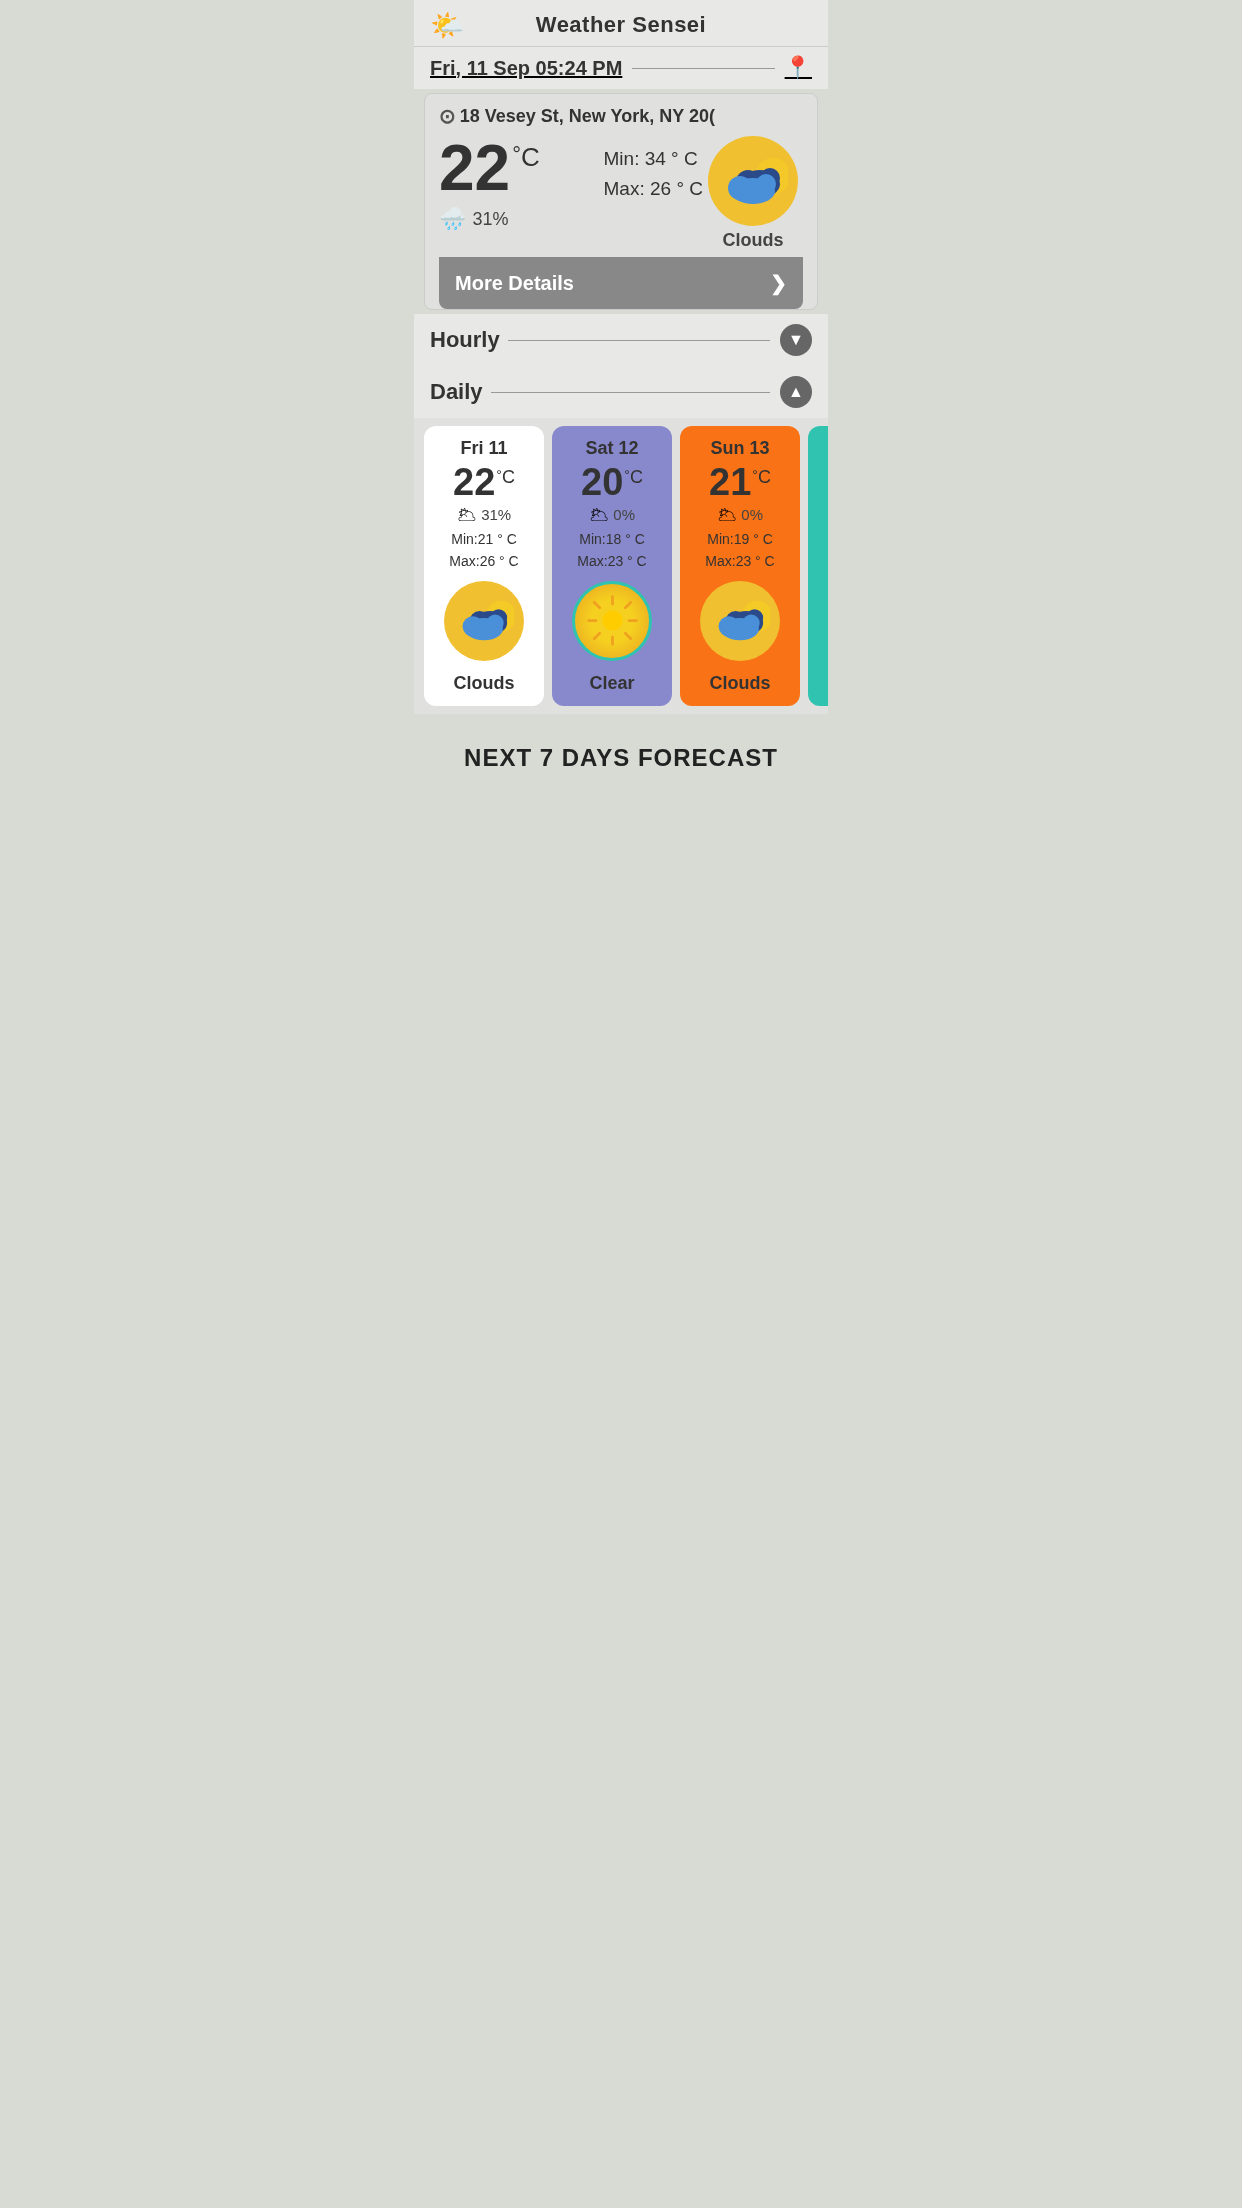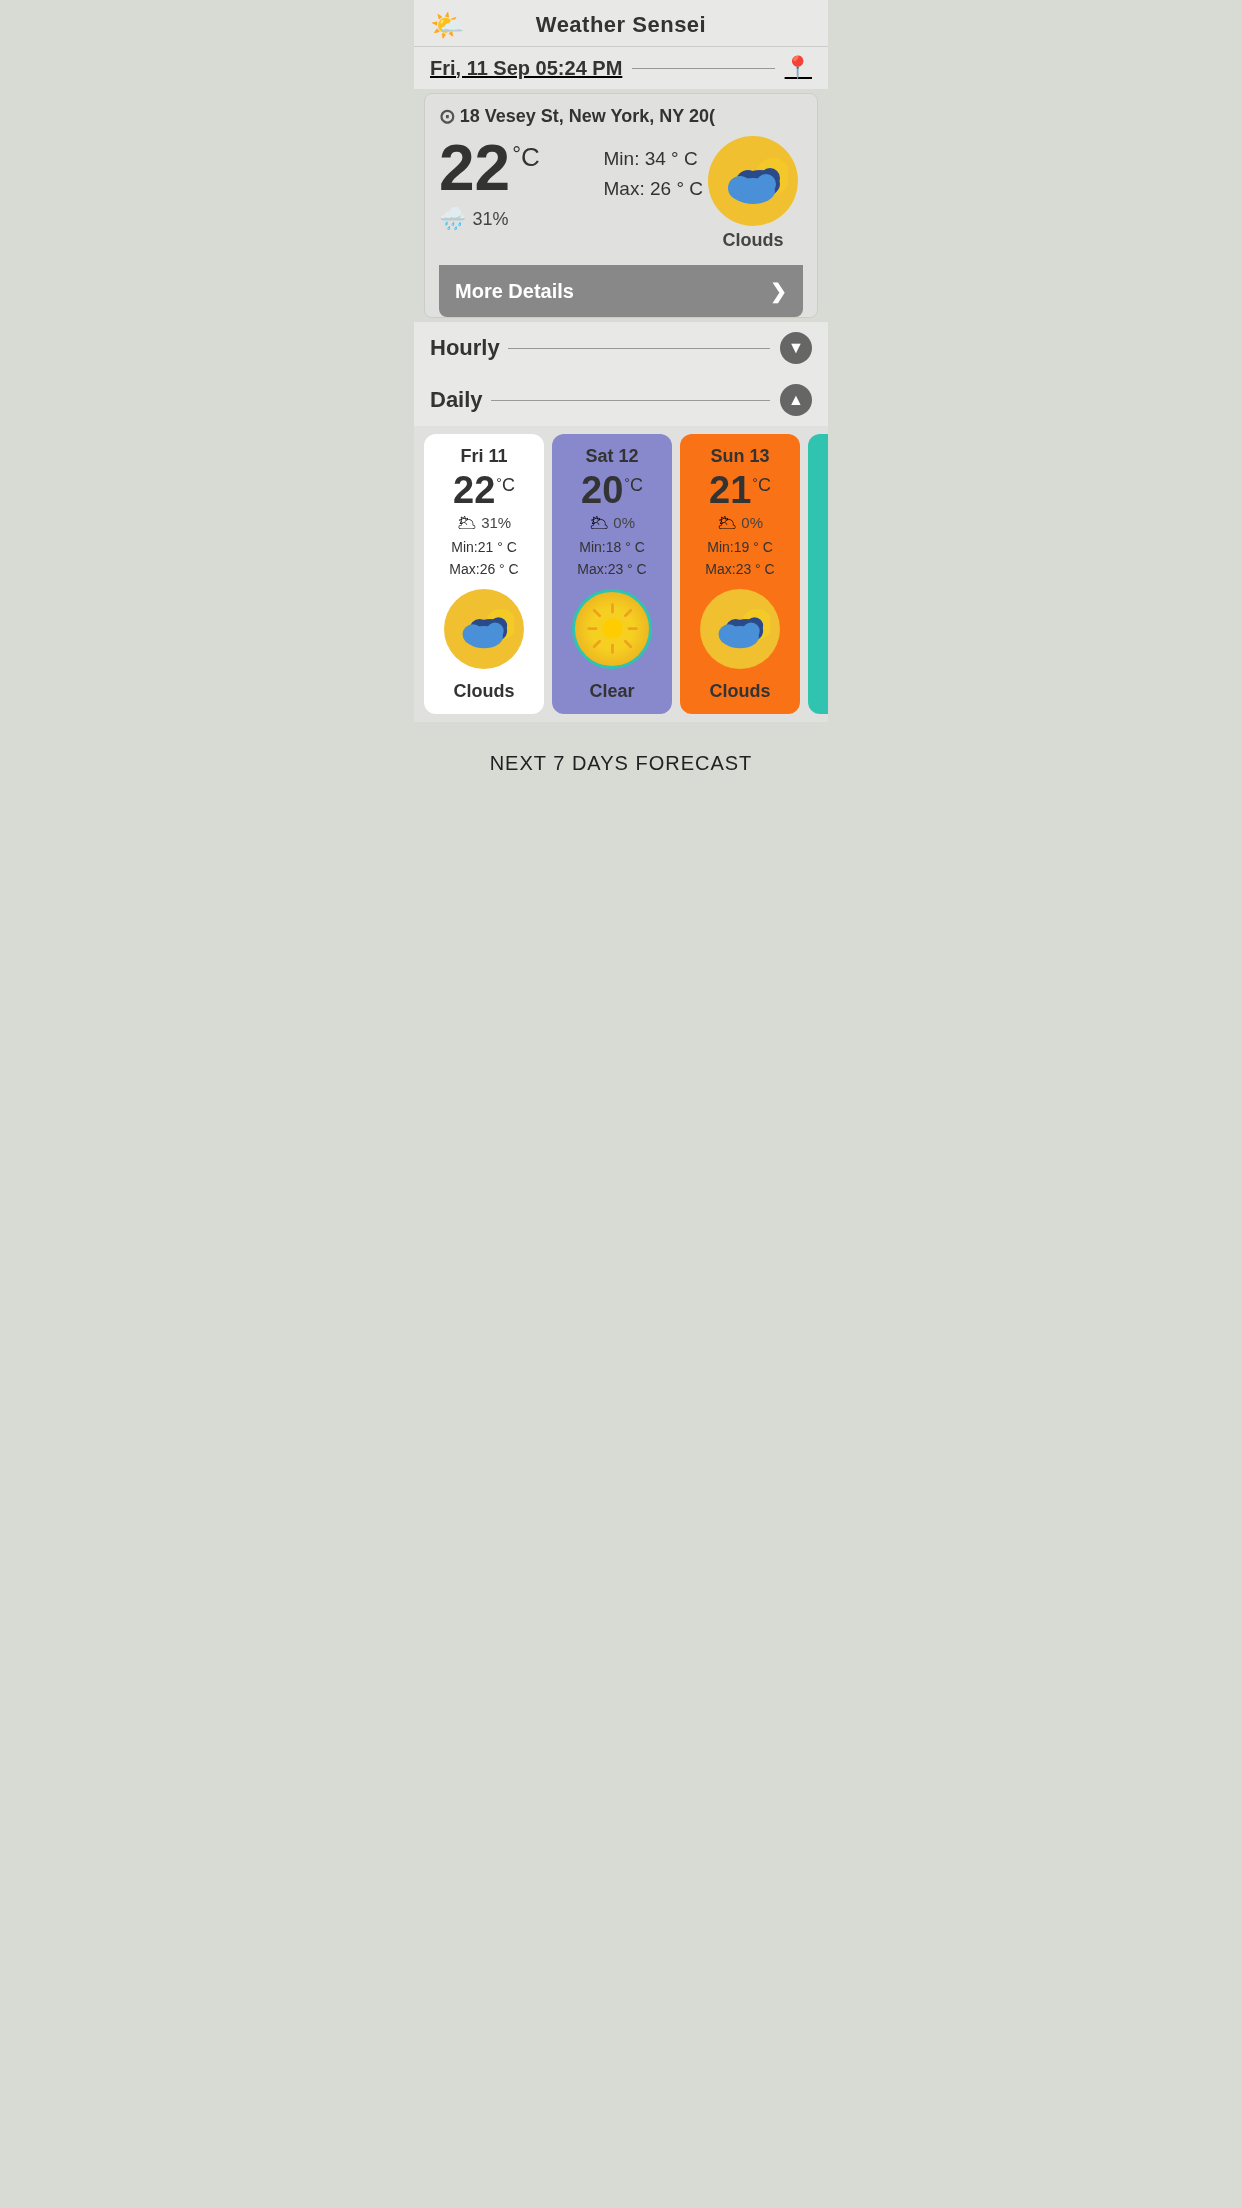--- a/index.html
+++ b/index.html
@@ -176,21 +176,20 @@
       border: none;
       width: 100%;
       padding: 14px 16px;
       text-align: left;
       font-size: 20px;
       font-weight: bold;
       display: flex;
       align-items: center;
       justify-content: space-between;
       cursor: pointer;
-      margin-top: 8px;
       border-radius: 0 0 8px 8px;
     }
 
     
     .section-header {
       display: flex;
       align-items: center;
       padding: 10px 16px;
       background: #e8e8e6;
       cursor: pointer;
@@ -304,22 +303,22 @@
     .card-pink { background: #f97316; }
     .card-teal { background: #30c4b0; }
 
     
     .next7-section {
       padding: 30px 16px;
       text-align: center;
       background: #d8dbd4;
     }
     .next7-title {
-      font-size: 20px;
-      font-weight: 400;
+      font-size: 24px;
+      font-weight: 700;
       color: #222;
       letter-spacing: 1px;
       text-align: center;
     }
   </style>
 </head>
 <body>
 
 <div class="header">
   <span class="header-logo">🌤️</span>

